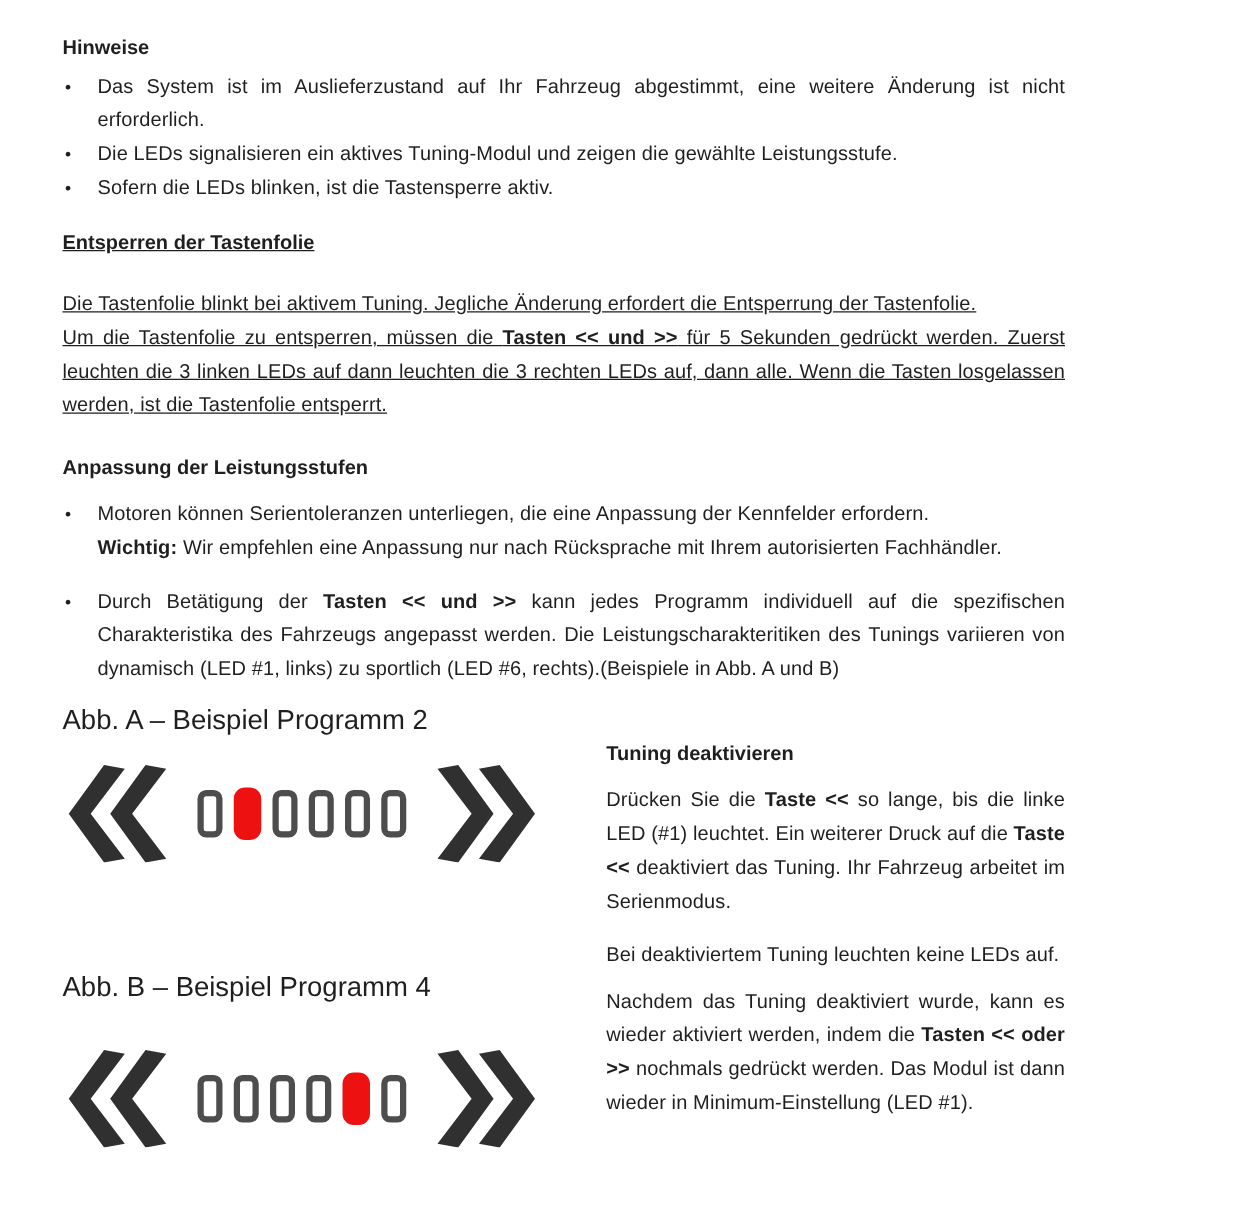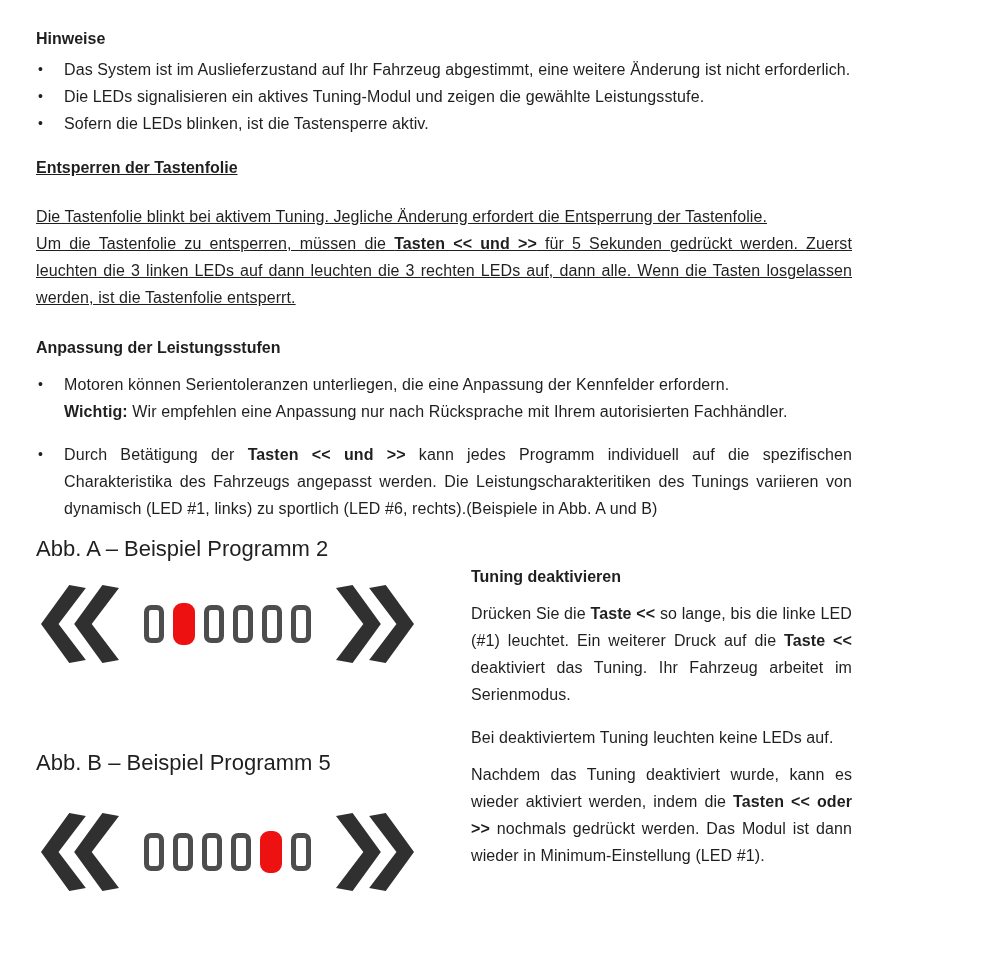--- a/index.html
+++ b/index.html
@@ -13,21 +13,21 @@
   html,body{margin:0;padding:0;}
   body{
     font-family:"Liberation Sans", sans-serif;
     background:#fff;
   }
   .page{
     width:902px;
     height:975px;
     background:var(--background);
     color:var(--text);
-    padding:28px 50px 0 36px;
+    padding:28px 50px 0 50px;
     overflow:hidden;
     position:relative;
   }
   .sec-title{
     font-size:16px;
     line-height:22px;
     font-weight:700;
     margin:0;
   }
   p,li{
@@ -171,21 +171,21 @@
             <span class="led"></span>
             <span class="led"></span>
             <span class="led"></span>
           </span>
         <svg class="chev right" viewBox="0 0 80 80" fill="currentColor" xmlns="http://www.w3.org/2000/svg">
           <polygon points="29,0 46,3 18,40 46,77 29,80 0,40"></polygon>
           <polygon points="63,0 80,3 52,40 80,77 63,80 34,40"></polygon>
         </svg>
       </div>
 
-      <div class="fig-label fig-label-b">Abb. B – Beispiel Programm 5</div>
+      <div class="fig-label fig-label-b">Abb. B – Beispiel Programm 4</div>
 
       <div class="led-display led-display-b">
         <svg class="chev" viewBox="0 0 80 80" fill="currentColor" xmlns="http://www.w3.org/2000/svg">
           <polygon points="29,0 46,3 18,40 46,77 29,80 0,40"></polygon>
           <polygon points="63,0 80,3 52,40 80,77 63,80 34,40"></polygon>
         </svg>
         <span class="leds">
             <span class="led"></span>
             <span class="led"></span>
             <span class="led"></span>

